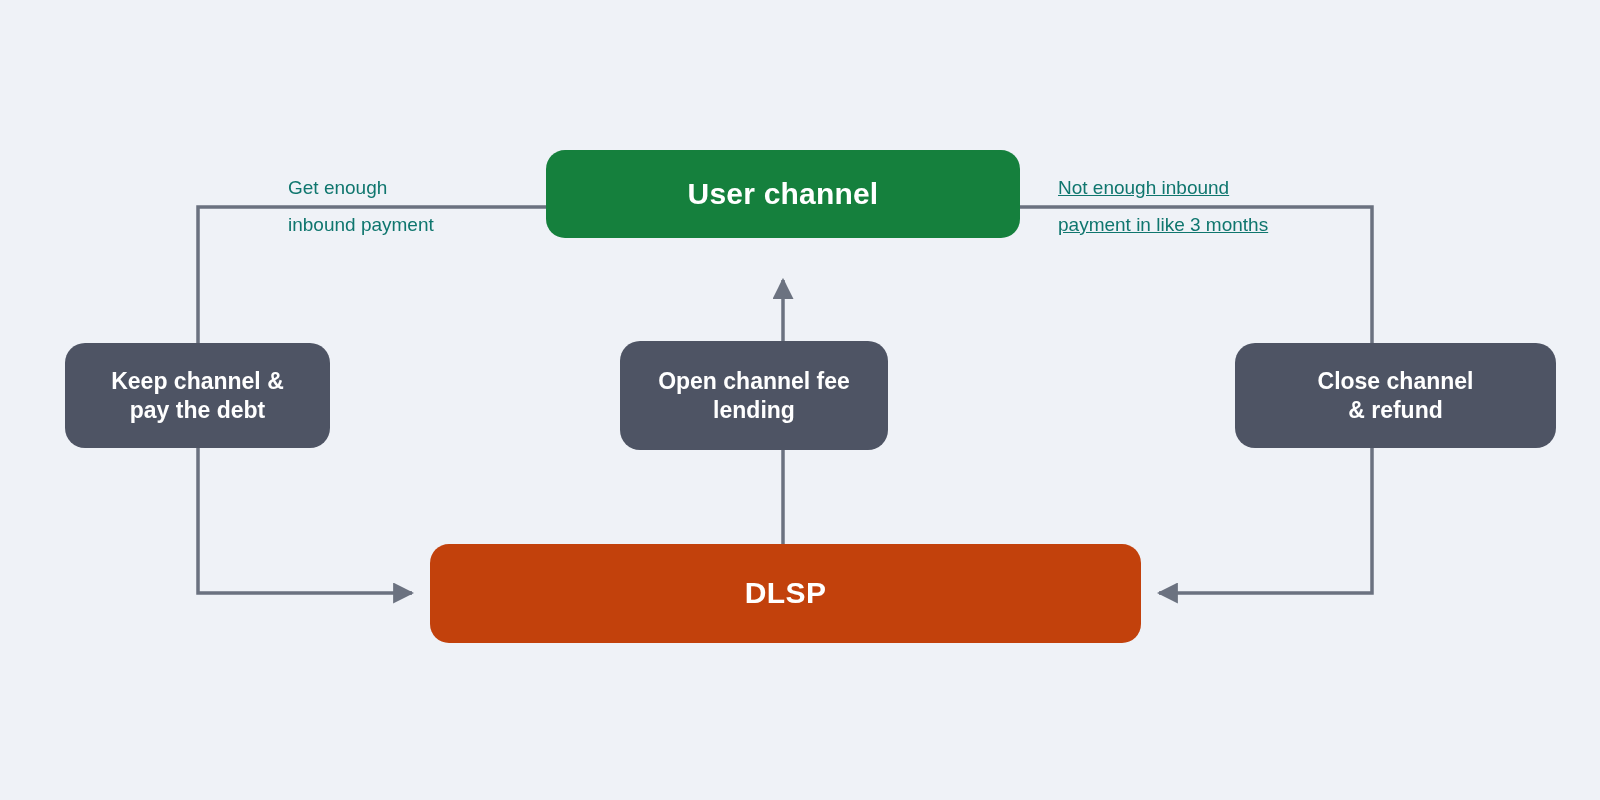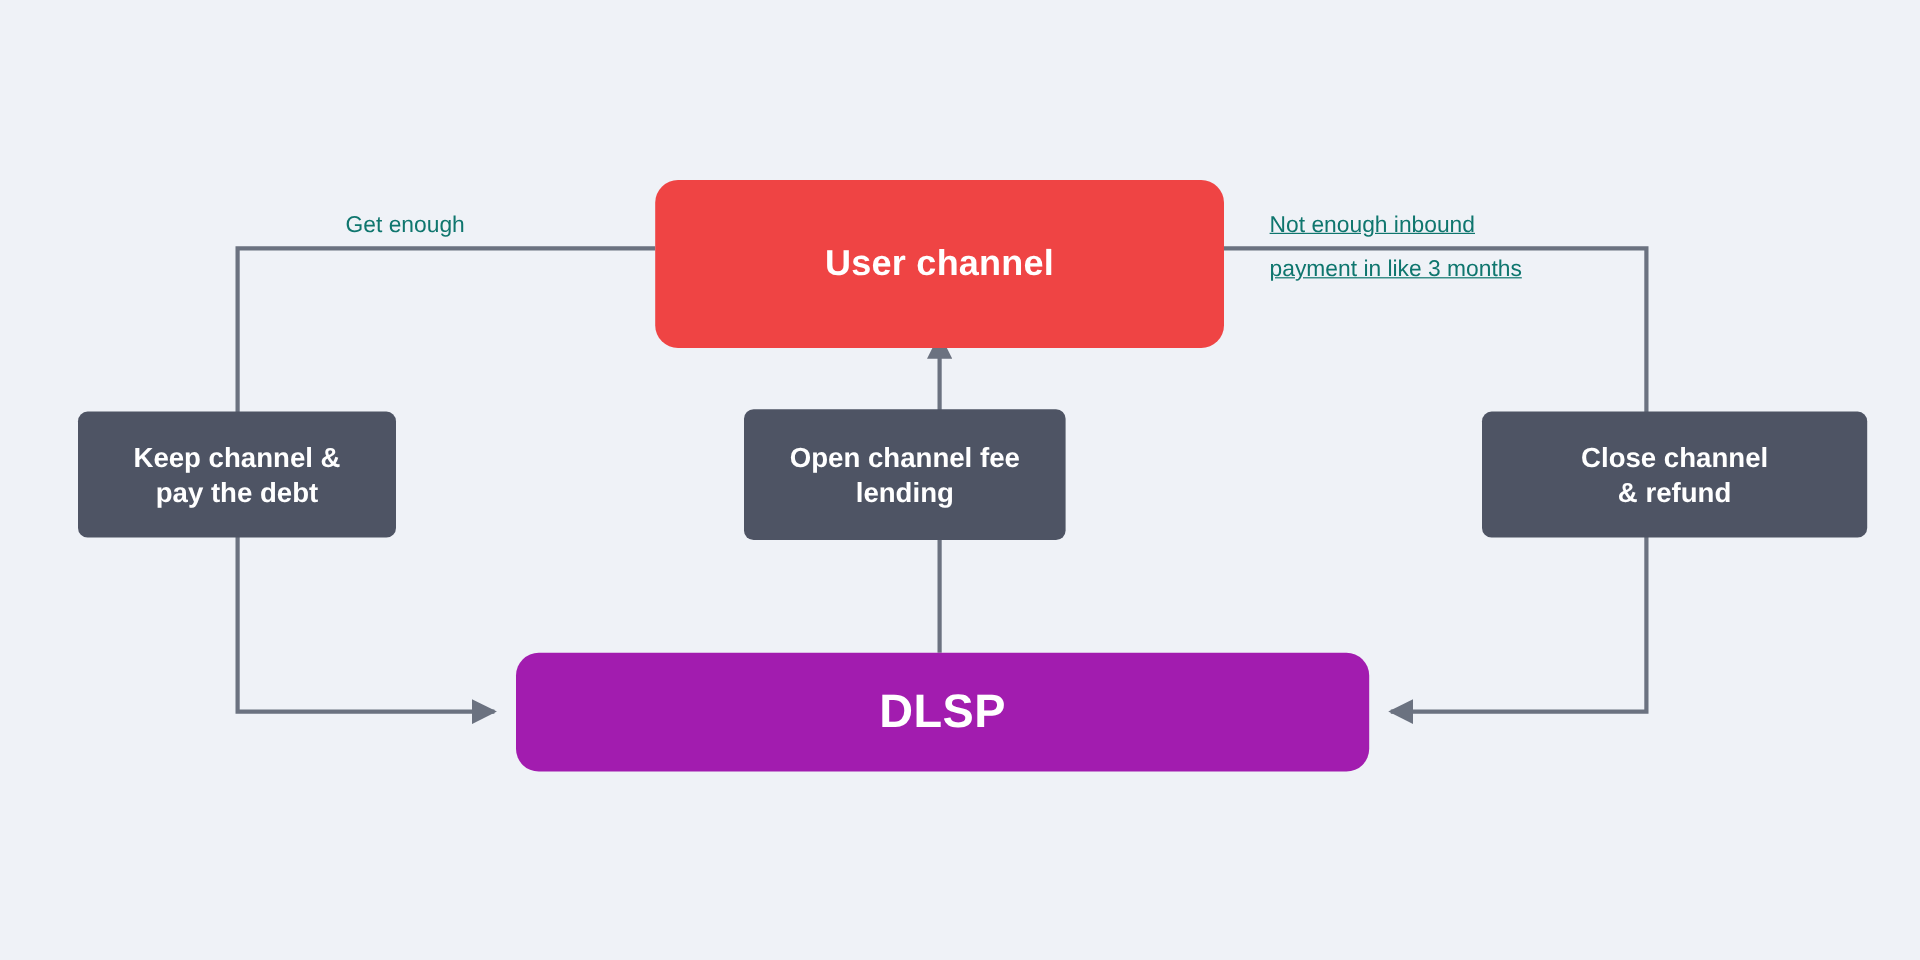--- a/index.html
+++ b/index.html
@@ -38,32 +38,32 @@
     display: block;
     white-space: pre-line;
     line-height: 1.22;
   }
 
   
   #node-user-channel {
     left: 546px;
     top: 150px;
     width: 474px;
-    height: 140px;
-    background: #ef4444;
+    height: 88px;
+    background: #15803d;
     border-radius: 19px;
     font-size: 30px;
     font-weight: bold;
     letter-spacing: 0.2px;
   }
 
   
   .node-slate {
     background: #4e5464;
-    border-radius: 8px;
+    border-radius: 20px;
     font-size: 23px;
     font-weight: bold;
   }
   #node-keep-channel {
     left: 65px;
     top: 343px;
     width: 265px;
     height: 105px;
   }
   #node-open-channel-fee {
@@ -78,23 +78,23 @@
     width: 321px;
     height: 105px;
   }
 
   
   #node-dlsp {
     left: 430px;
     top: 544px;
     width: 711px;
     height: 99px;
-    background: #a21caf;
+    background: #c2410c;
     border-radius: 19px;
-    font-size: 39px;
+    font-size: 30px;
     font-weight: bold;
     letter-spacing: 0.4px;
   }
 
   
   .edge-label {
     position: absolute;
     z-index: 3;
     color: #0f766e;
     font-size: 19px;
@@ -159,20 +159,21 @@
     <span class="node-label">Close channel
 &amp; refund</span>
   </div>
 
   <div class="node" id="node-dlsp">
     <span class="node-label">DLSP</span>
   </div>
 
   <div class="edge-label" id="edge-label-left">
     <span class="edge-label-line">Get enough</span>
+    <span class="edge-label-line">inbound payment</span>
   </div>
 
   <div class="edge-label" id="edge-label-right">
     <span class="edge-label-line">Not enough inbound</span>
     <span class="edge-label-line">payment in like 3 months</span>
   </div>
 
 </div>
 
 </body></html>

